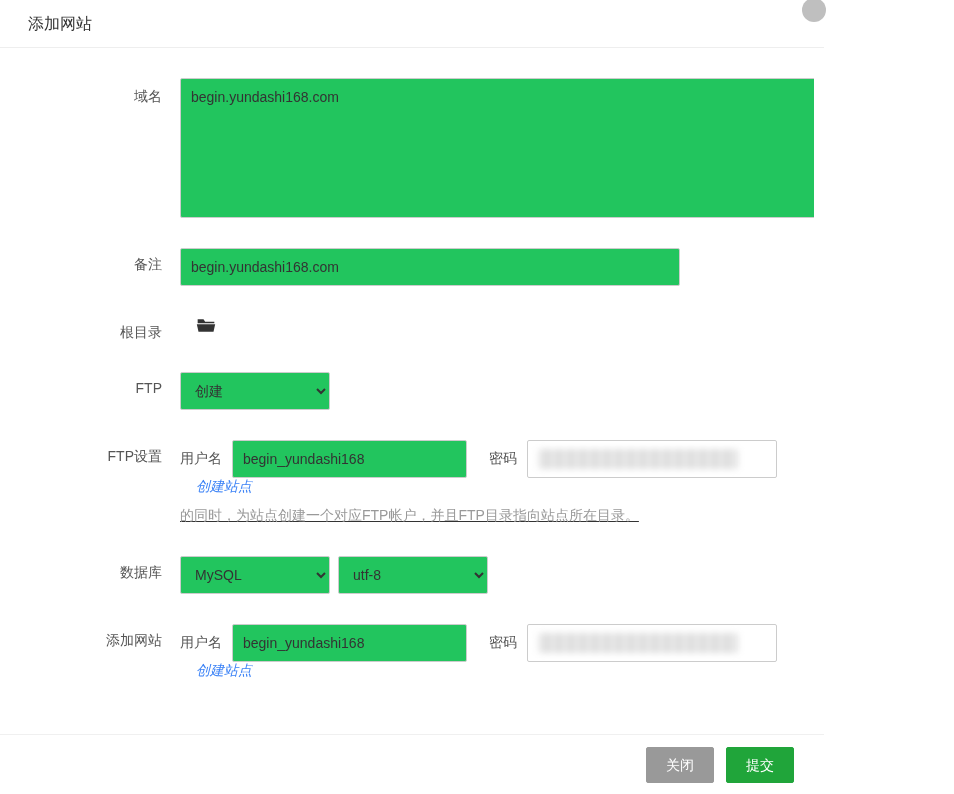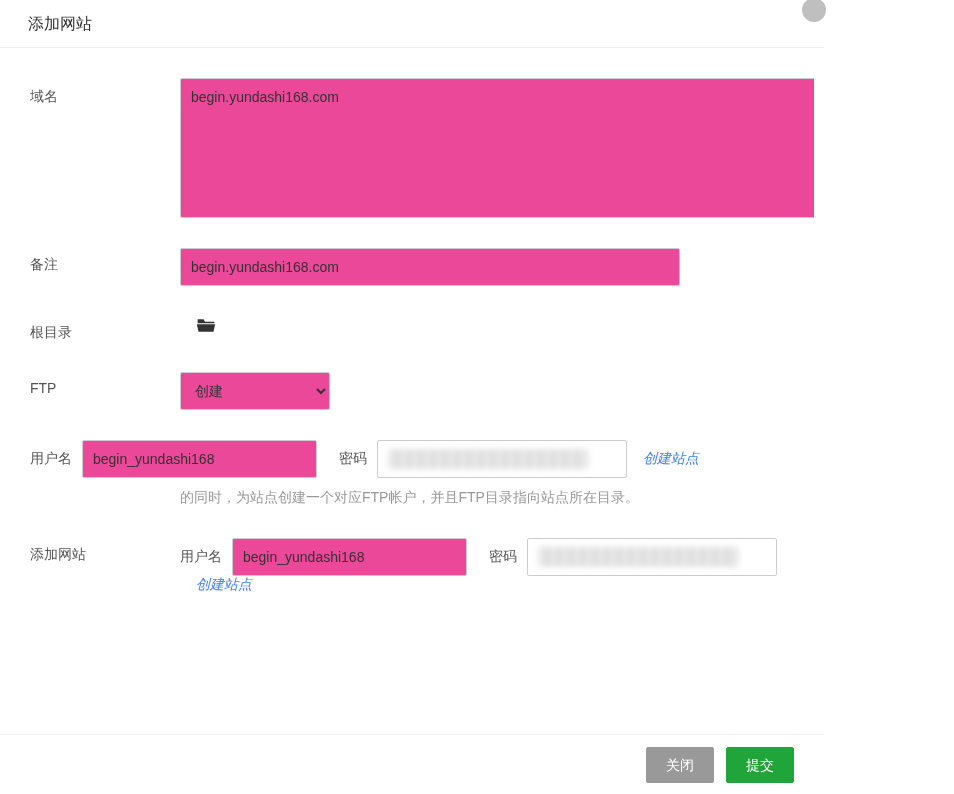--- a/index.html
+++ b/index.html
@@ -50,47 +50,49 @@
   }
   .form-row {
     display: flex;
     align-items: flex-start;
     margin-bottom: 30px;
   }
   .form-row.tight { margin-bottom: 8px; }
   .label {
     width: 150px;
     flex: 0 0 150px;
+    text-align: right;
     padding-right: 18px;
     color: #555;
     padding-top: 8px;
   }
   .label.top { padding-top: 10px; }
   .control { flex: 1; display: flex; align-items: center; flex-wrap: wrap; }
   textarea.inp, input.inp, select.inp {
     border: 1px solid #ccc;
     border-radius: 2px;
     padding: 8px 10px;
     font-size: 14px;
     color: #333;
     font-family: inherit;
     outline: none;
-    background: #ec4899;
+    background: #22c55e;
   }
   textarea.inp { width: 688px; height: 140px; resize: both; line-height: 1.5; }
   input.inp { height: 38px; }
   .w480 { width: 500px; }
   select.inp { height: 38px; width: 150px; padding-right: 24px; }
   .folder-icon { margin-left: 16px; display: inline-flex; align-items: center; }
   .folder-icon svg { width: 20px; height: 18px; }
   .inline-label { color: #555; margin-right: 10px; }
   .gap { width: 22px; display: inline-block; }
   .hint-row {
     display: flex;
     margin-bottom: 30px;
+    text-decoration: underline;
   }
   .hint-row .spacer {
     width: 150px; flex: 0 0 150px;
   }
   .hint {
     color: #999;
     font-size: 14px;
     line-height: 1.6;
   }
   .rt {
@@ -189,36 +191,49 @@
     <div class="form-row">
       <div class="label">FTP</div>
       <div class="control">
         <select class="inp">
           <option>创建</option>
         </select>
       </div>
     </div>
 
     <div class="form-row tight">
+      <div class="label">FTP设置</div>
       <div class="control">
         <span class="inline-label">用户名</span>
         <input class="inp" style="width: 235px;" type="text" value="begin_yundashi168">
         <span class="gap"></span>
         <span class="inline-label">密码</span>
         <div class="pw-wrap">
             <span class="pw-mask"></span>
           </div>
         <span class="rt">创建站点</span>
       </div>
     </div>
     <div class="hint-row">
       <div class="spacer"></div>
       <div class="hint">的同时，为站点创建一个对应FTP帐户，并且FTP目录指向站点所在目录。</div>
     </div>
 
+    <div class="form-row">
+      <div class="label">数据库</div>
+      <div class="control">
+        <select class="inp">
+          <option>MySQL</option>
+        </select>
+        <span style="display:inline-block;width:8px"></span>
+        <select class="inp">
+          <option>utf-8</option>
+        </select>
+      </div>
+    </div>
 
     <div class="form-row tight">
       <div class="label">添加网站</div>
       <div class="control">
         <span class="inline-label">用户名</span>
         <input class="inp" style="width: 235px;" type="text" value="begin_yundashi168">
         <span class="gap"></span>
         <span class="inline-label">密码</span>
         <div class="pw-wrap">
             <span class="pw-mask"></span>

